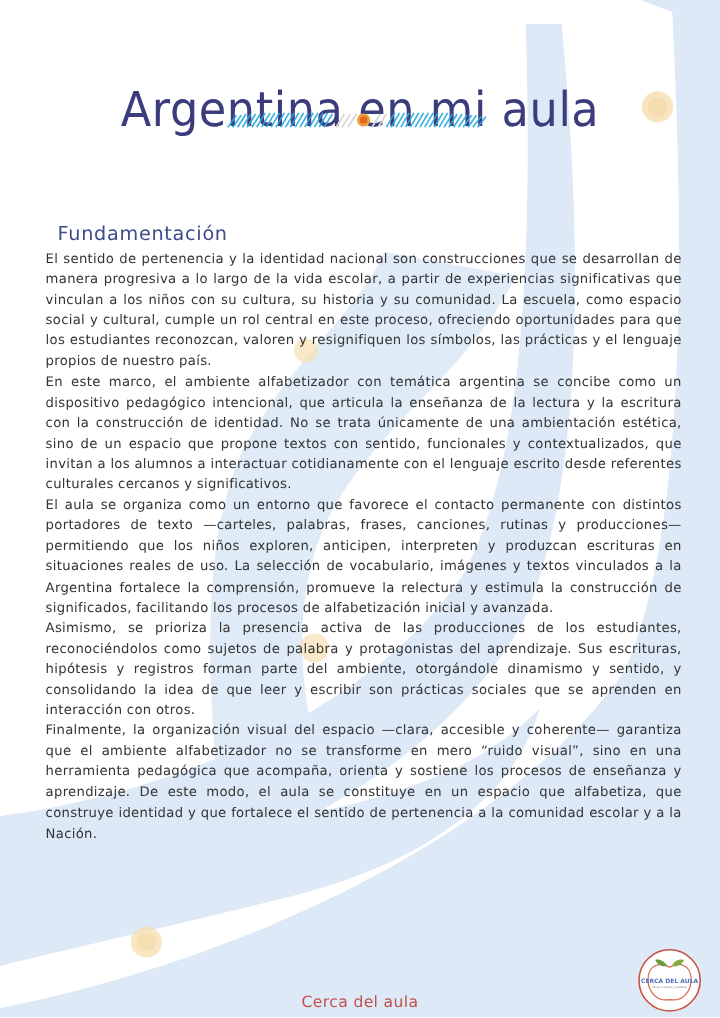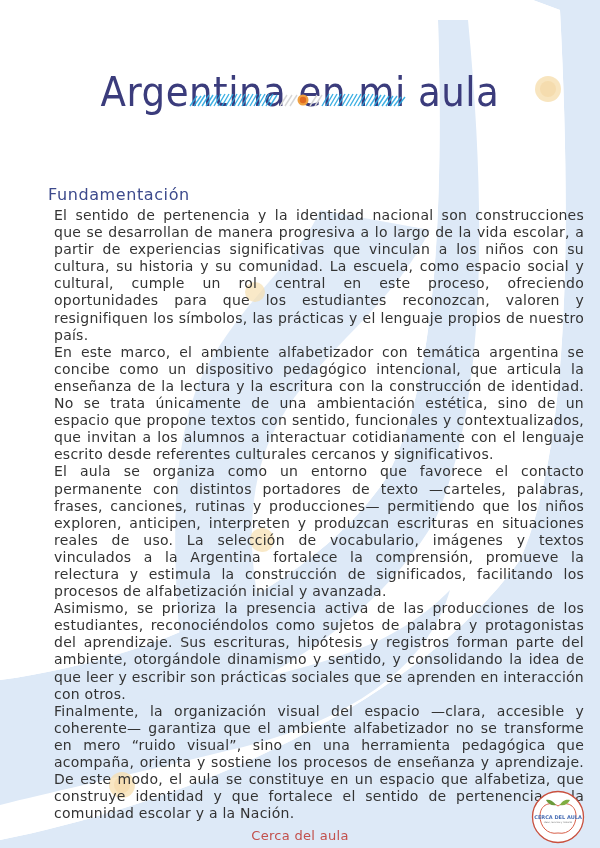--- a/index.html
+++ b/index.html
@@ -2,21 +2,21 @@
 <html><head>
 <meta charset="utf-8">
 <style>
   html, body { margin:0; padding:0; }
   body { width:600px; height:848px; background:#ffffff; position:relative; overflow:hidden; font-family:"DejaVu Sans", sans-serif; }
   .bg { position:absolute; inset:0; z-index:0; }
   .page { position:relative; z-index:1; width:588px; height:848px; }
   .title { position:absolute; left:0; width:600px; top:42px; text-align:center; color:#3b3c7c; font-family:"DejaVu Sans", sans-serif; font-size:40px; letter-spacing:0.5px; font-weight:normal; transform:scaleX(0.93); }
   .divider { position:absolute; left:185px; top:88px; width:240px; height:22px; }
   .heading { position:absolute; left:48px; top:172px; color:#3d4a8c; font-family:"DejaVu Sans", sans-serif; font-size:16px; font-weight:normal; letter-spacing:0.6px; }
-  .body { position:absolute; left:54px; top:207px; width:530px; color:#333333; font-family:"DejaVu Sans", sans-serif; font-size:14px; line-height:17.1px; letter-spacing:0.25px; text-align:justify; }
+  .body { position:absolute; left:38px; top:207px; width:530px; color:#333333; font-family:"DejaVu Sans", sans-serif; font-size:11px; line-height:17.1px; letter-spacing:0.25px; text-align:justify; }
   .body p { margin:0; }
   .footer-text { position:absolute; left:0; width:600px; top:828px; text-align:center; color:#c2504c; font-family:"DejaVu Sans", sans-serif; font-size:13px; letter-spacing:0.3px; }
   .logo { position:absolute; left:531px; top:790px; width:54px; height:54px; }
 </style>
 </head>
 <body>
 
 <svg class="bg" width="600" height="848" viewBox="0 0 600 848">
 
   <path d="M533,0 L600,0 L600,848 L0,848 L0,840 C200,800 420,700 520,560 C560,470 575,300 560,10 Z" fill="#dde9f7"></path>

